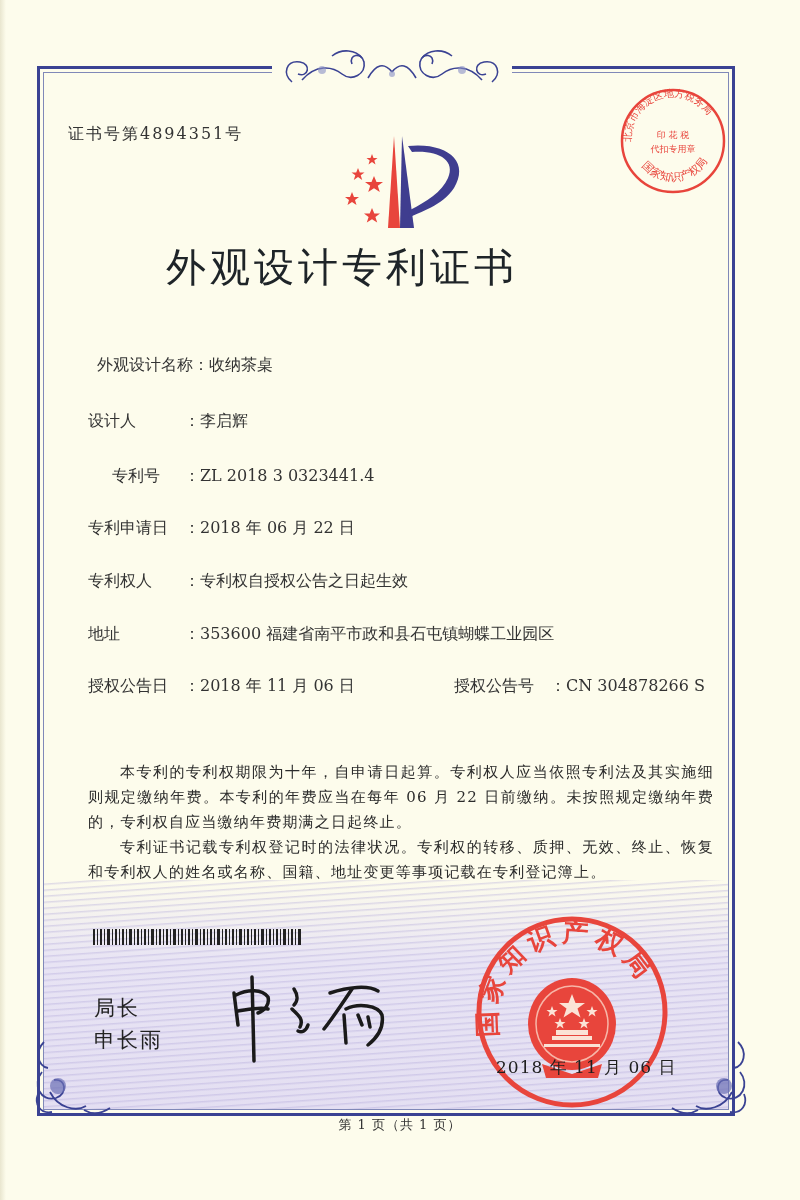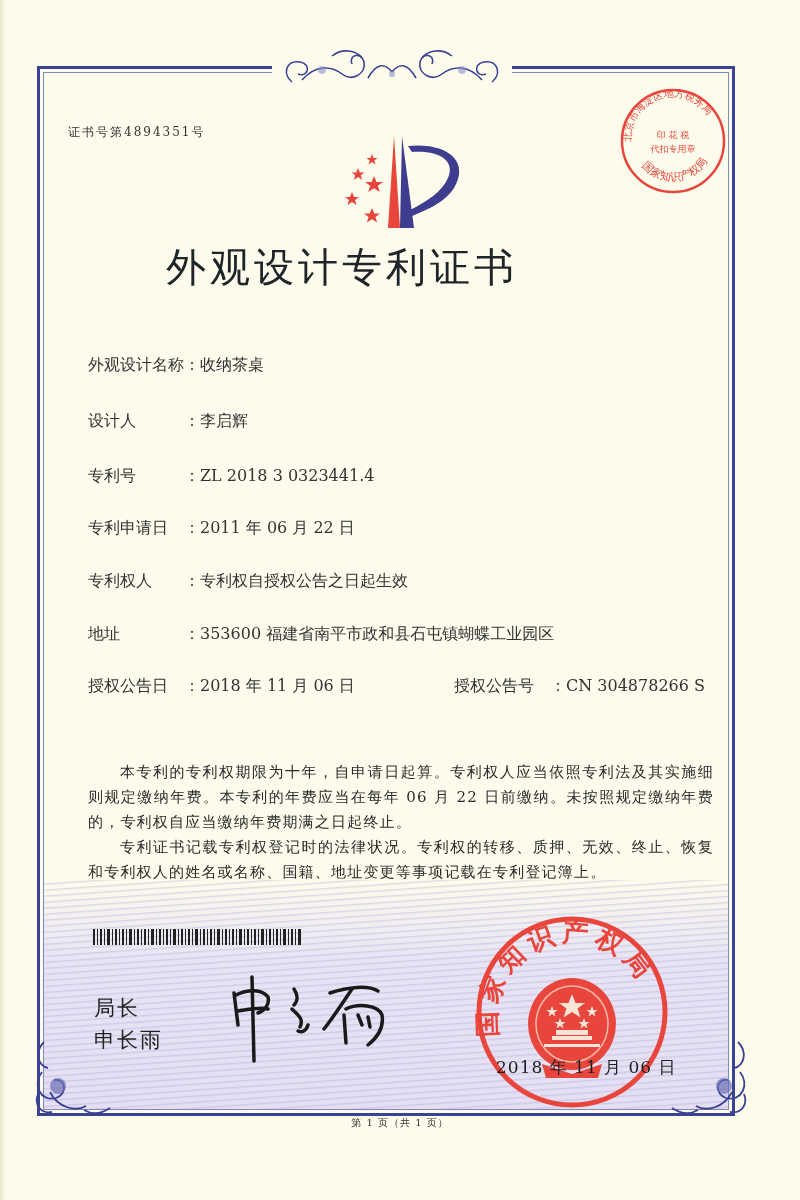--- a/index.html
+++ b/index.html
@@ -33,21 +33,21 @@
   }
   .ornament-top {
     position: absolute; left: 272px; top: 44px; width: 240px; height: 44px;
   }
   .corner-ornament { position: absolute; width: 90px; height: 90px; }
   .corner-ornament.bl { left: 24px; top: 1032px; }
   .corner-ornament.br { left: 668px; top: 1032px; transform: scaleX(-1); }
 
   .cert-number {
     position: absolute; left: 68px; top: 124px;
-    font-size: 12px; letter-spacing: 2px; color: #333;
+    font-size: 16px; letter-spacing: 2px; color: #333;
   }
   .logo { position: absolute; left: 330px; top: 128px; width: 140px; height: 110px; }
   .tax-stamp { position: absolute; left: 618px; top: 86px; width: 110px; height: 110px; }
 
   .doc-title {
     position: absolute; left: 0; width: 684px; top: 240px; text-align: center;
     font-family: "DejaVu Sans", "Liberation Sans", sans-serif;
     font-size: 40px; letter-spacing: 4px; color: #1e2428; font-weight: normal;
   }
 
@@ -75,21 +75,21 @@
   .signer-title { top: 994px; }
   .signer-name { top: 1026px; }
   .signature { position: absolute; left: 228px; top: 975px; width: 180px; height: 90px; }
 
   .seal { position: absolute; left: 472px; top: 912px; width: 200px; height: 200px; }
   .issue-date {
     position: absolute; left: 496px; top: 1056px; font-size: 17px; color: #1e1e1e; letter-spacing: 1px;
   }
   .page-footer {
     position: absolute; left: 0; width: 800px; top: 1116px; text-align: center;
-    font-size: 10px; color: #333; letter-spacing: 1px;
+    font-size: 13px; color: #333; letter-spacing: 1px;
   }
 </style>
 </head>
 <body>
 
 <div class="paper-edge"></div>
 
 <div class="guilloche"></div>
 <div class="frame-outer"></div>
 <div class="frame-inner"></div>
@@ -156,34 +156,34 @@
     <path id="taxArcBottom" d="M18,70 A40,40 0 0,0 92,70"></path>
   </defs>
   <text font-size="10" fill="#e8453c" font-family="DejaVu Serif, serif"><textPath href="#taxArc" startOffset="4%">北京市海淀区地方税务局</textPath></text>
   <text font-size="11" fill="#e8453c" font-family="DejaVu Serif, serif"><textPath href="#taxArcBottom" startOffset="12%">国家知识产权局</textPath></text>
   <text x="55" y="52" font-size="9" fill="#e8453c" text-anchor="middle" font-family="DejaVu Serif, serif">印 花 税</text>
   <text x="55" y="66" font-size="9" fill="#e8453c" text-anchor="middle" font-family="DejaVu Serif, serif">代扣专用章</text>
 </svg>
 
 <div class="doc-title">外观设计专利证书</div>
 
-<div class="field" style="top:355px;">
+<div class="field" style="top:355px;margin-left:9px;">
   <span class="label"><span>外</span><span>观</span><span>设</span><span>计</span><span>名</span><span>称</span></span><span>：</span><span class="value">收纳茶桌</span>
 </div>
 
 <div class="field" style="top:411px;">
   <span class="label label-spread"><span>设</span><span>计</span><span>人</span></span><span>：</span><span class="value">李启辉</span>
 </div>
 
-<div class="field" style="top:466px;">
+<div class="field" style="top:466px;text-align:center;">
   <span class="label label-spread"><span>专</span><span>利</span><span>号</span></span><span>：</span><span class="value">ZL 2018 3 0323441.4</span>
 </div>
 
 <div class="field" style="top:518px;">
-  <span class="label label-spread"><span>专</span><span>利</span><span>申</span><span>请</span><span>日</span></span><span>：</span><span class="value">2011 年 06 月 22 日</span>
+  <span class="label label-spread"><span>专</span><span>利</span><span>申</span><span>请</span><span>日</span></span><span>：</span><span class="value">2018 年 06 月 22 日</span>
 </div>
 
 <div class="field" style="top:571px;">
   <span class="label label-spread"><span>专</span><span>利</span><span>权</span><span>人</span></span><span>：</span><span class="value">专利权自授权公告之日起生效</span>
 </div>
 
 <div class="field" style="top:624px;">
   <span class="label label-spread"><span>地</span><span>址</span></span><span>：</span><span class="value">353600 福建省南平市政和县石屯镇蝴蝶工业园区</span>
 </div>
 

